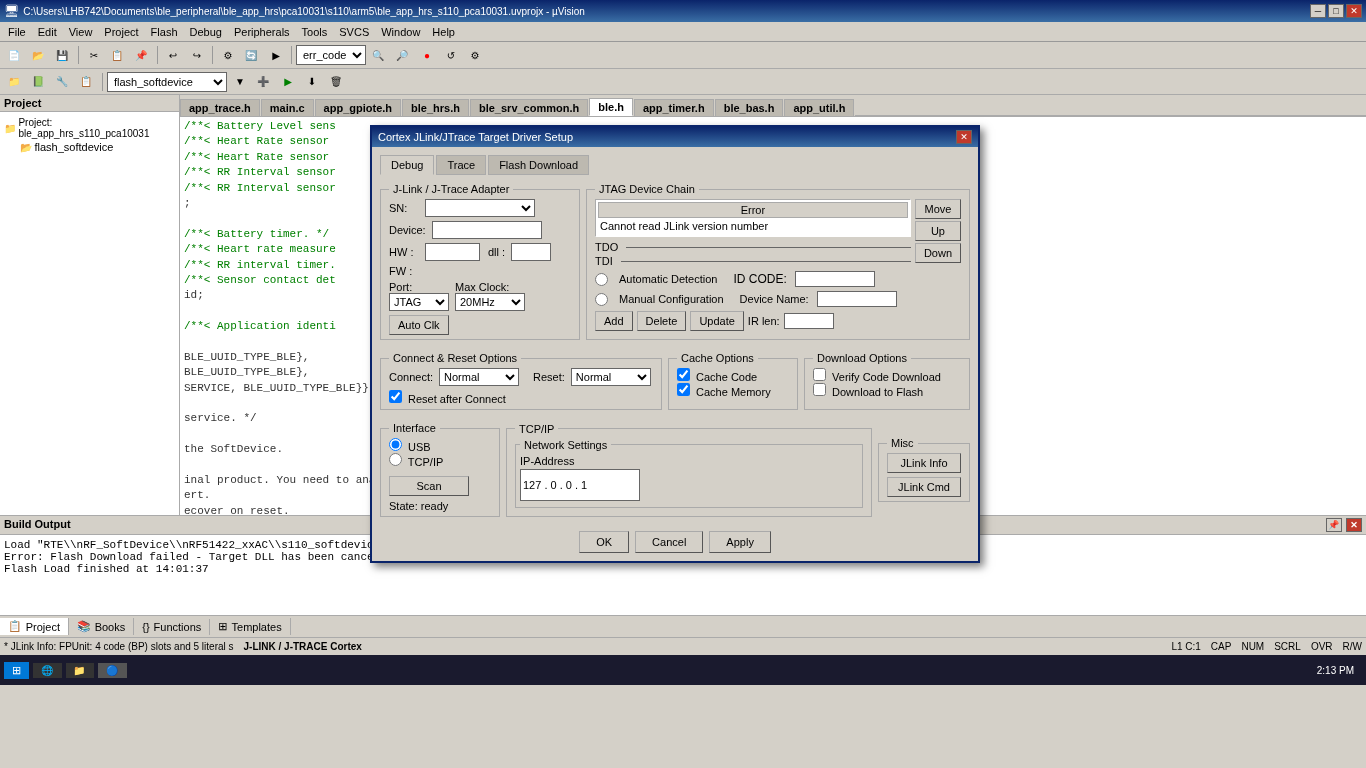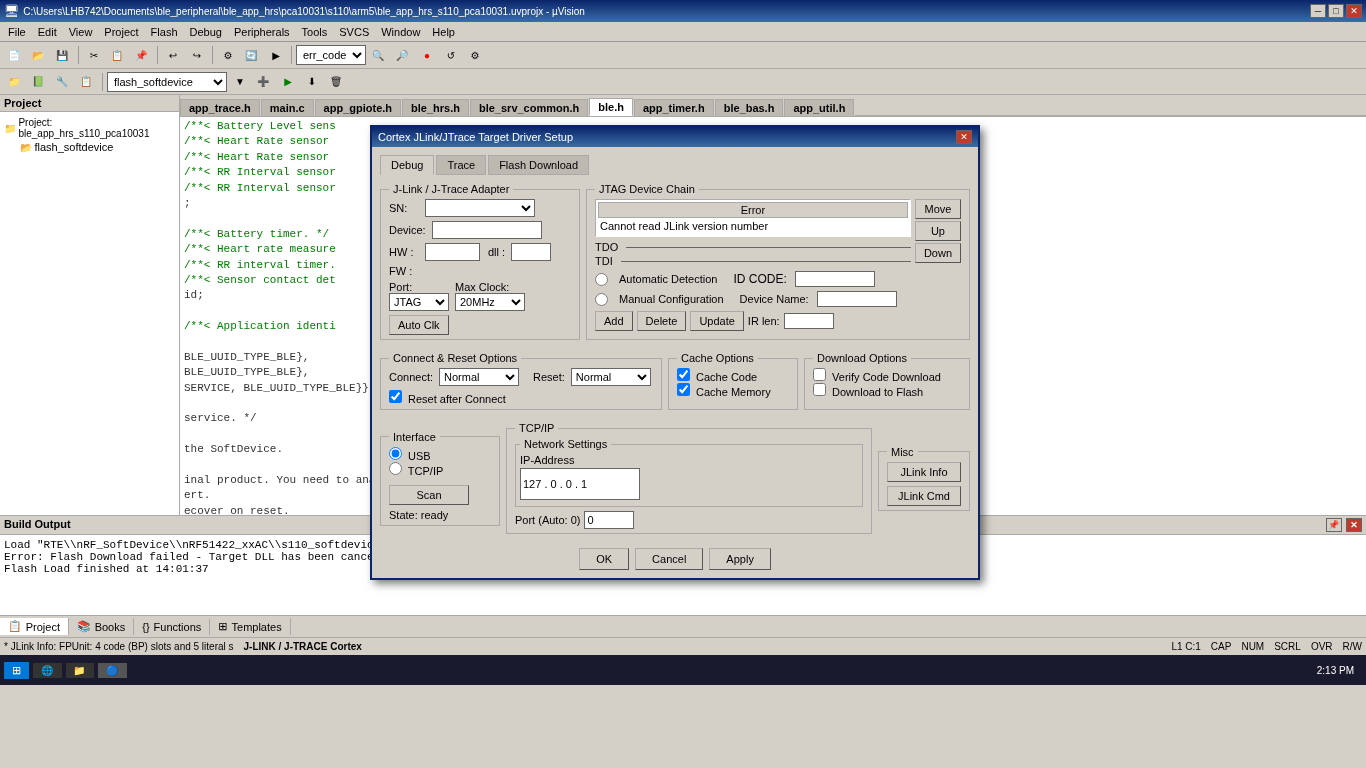--- a/index.html
+++ b/index.html
@@ -439,24 +439,20 @@
         <div style="font-size:11px; margin-top:4px;">State: ready</div>
       </fieldset>
 
       <fieldset style="flex:1;">
         <legend>TCP/IP</legend>
         <fieldset style="padding:4px; margin-bottom:4px;">
           <legend>Network Settings</legend>
           <div style="font-size:11px; margin-bottom:2px;">IP-Address</div>
           <input type="text" value="127 . 0 . 0 . 1" style="width: 120px; height: 32px; font-size: 11px; margin-bottom: 2px;">
         </fieldset>
-        <div style="display:flex; align-items:center; gap:4px;">
-          <span style="font-size:11px;">Port (Auto: 0)</span>
-          <input type="text" value="0" style="width: 50px; height: 18px; font-size: 11px;">
-        </div>
       </fieldset>
 
 
       <fieldset style="width:90px;">
         <legend>Misc</legend>
         <button class="btn-small" style="width:74px; margin-bottom:4px;">JLink Info</button>
         <button class="btn-small" style="width:74px;">JLink Cmd</button>
       </fieldset>
     </div>
 

